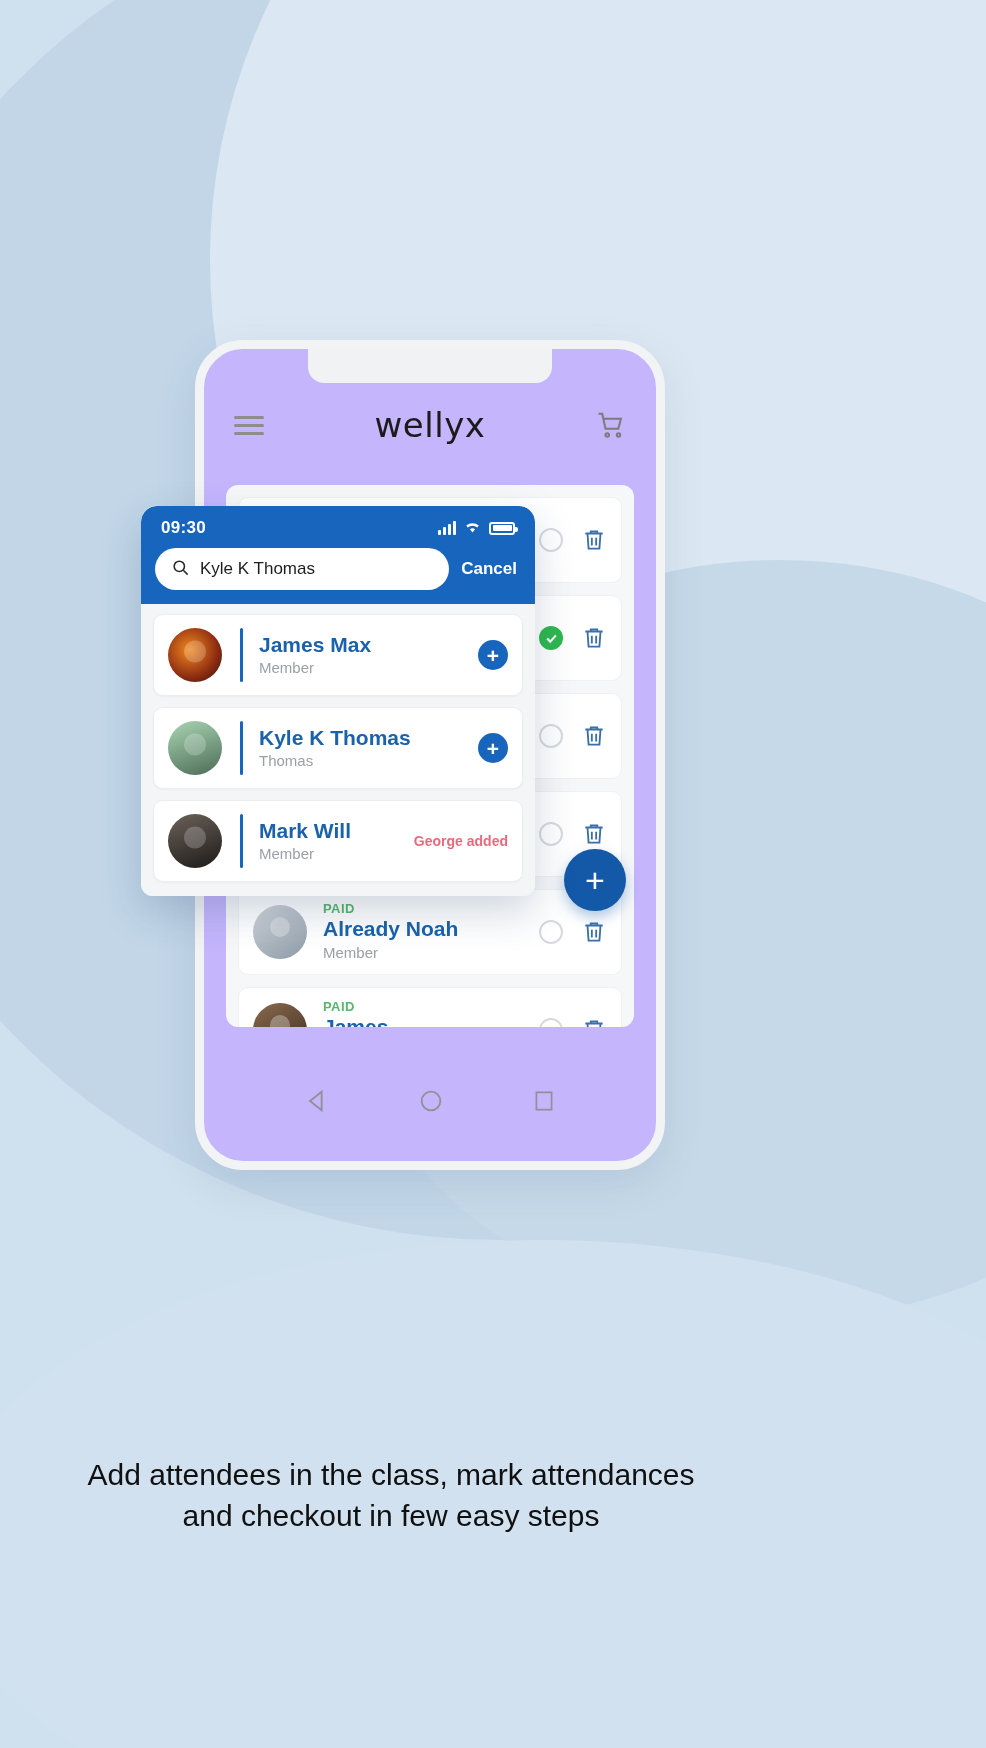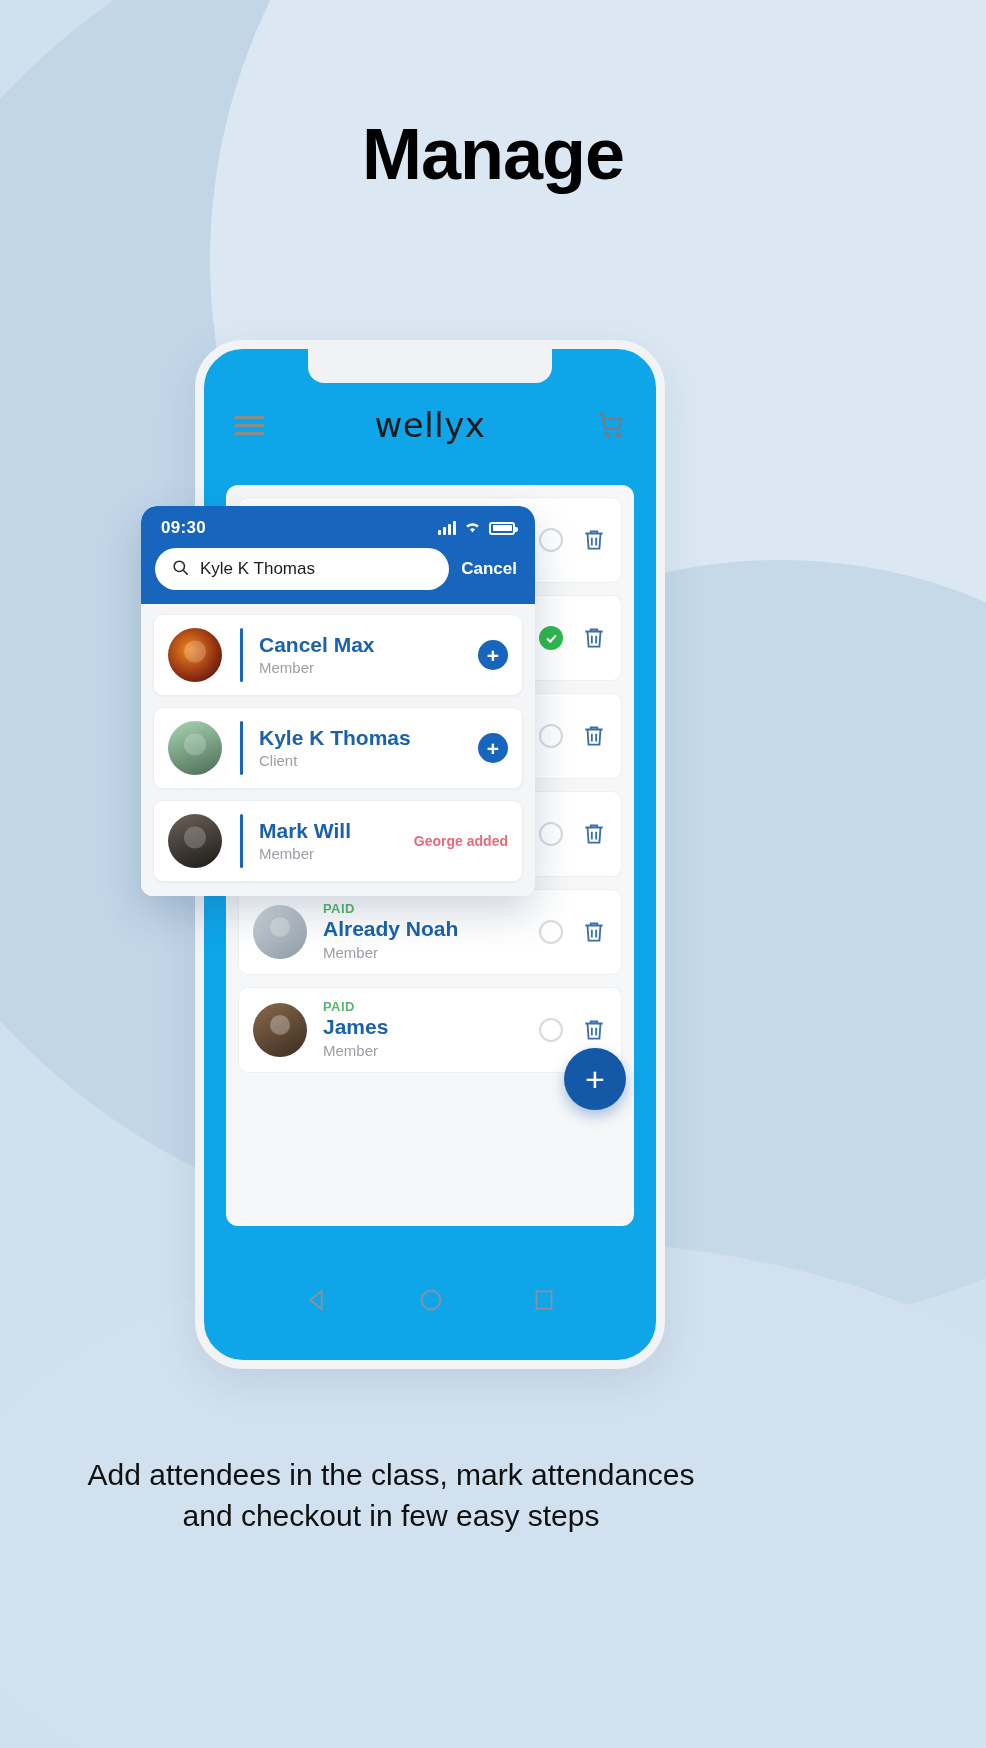--- a/index.html
+++ b/index.html
@@ -55,22 +55,22 @@
   .headline .l2 {
     display: block;
     font-size: 72px; font-weight: bold; color: #16516f;
     letter-spacing: -1px; line-height: 1.12;
   }
 
   
   .phone {
     position: absolute;
     left: 195px; top: 340px;
-    width: 470px; height: 1029px;
-    background: #0ea5e9;
+    width: 470px; height: 830px;
+    background: #c4b5fd;
     border-radius: 48px;
     border: 9px solid #f2f3f5;
     box-shadow: 0 14px 40px rgba(60,90,120,.13);
     z-index: 4;
     text-decoration: underline;
   }
   .notch {
     position: absolute; top: 0; left: 50%; transform: translateX(-50%);
     width: 244px; height: 34px;
     background: #f1f2f4;
@@ -257,21 +257,20 @@
 <body>
 
 <div class="bg-wrap">
   <div class="blob-1"></div>
   <div class="blob-2"></div>
   <div class="blob-3"></div>
   <div class="blob-4"></div>
 </div>
 
 <div class="headline">
-  <span class="l1">Manage</span>
 </div>
 
 <div class="phone">
   <div class="notch"></div>
 
   <div class="phone-topbar">
     <div class="hamburger">
       <i></i>
         <i></i>
         <i></i>
@@ -435,32 +434,32 @@
       <span class="cancel-btn">Cancel</span>
     </div>
   </div>
 
   <div class="ov-results">
 
     <div class="res-row">
       <div class="res-avatar r1"></div>
       <div class="accent-bar"></div>
       <div class="res-text">
-        <div class="res-name">Cancel Max</div>
+        <div class="res-name">James Max</div>
         <div class="res-sub">Member</div>
       </div>
       <div class="add-btn">+</div>
     </div>
 
     <div class="res-row">
       <div class="res-avatar r2"></div>
       <div class="accent-bar"></div>
       <div class="res-text">
         <div class="res-name">Kyle K Thomas</div>
-        <div class="res-sub">Client</div>
+        <div class="res-sub">Thomas</div>
       </div>
       <div class="add-btn">+</div>
     </div>
 
     <div class="res-row">
       <div class="res-avatar r3"></div>
       <div class="accent-bar"></div>
       <div class="res-text">
         <div class="res-name">Mark Will</div>
         <div class="res-sub">Member</div>

